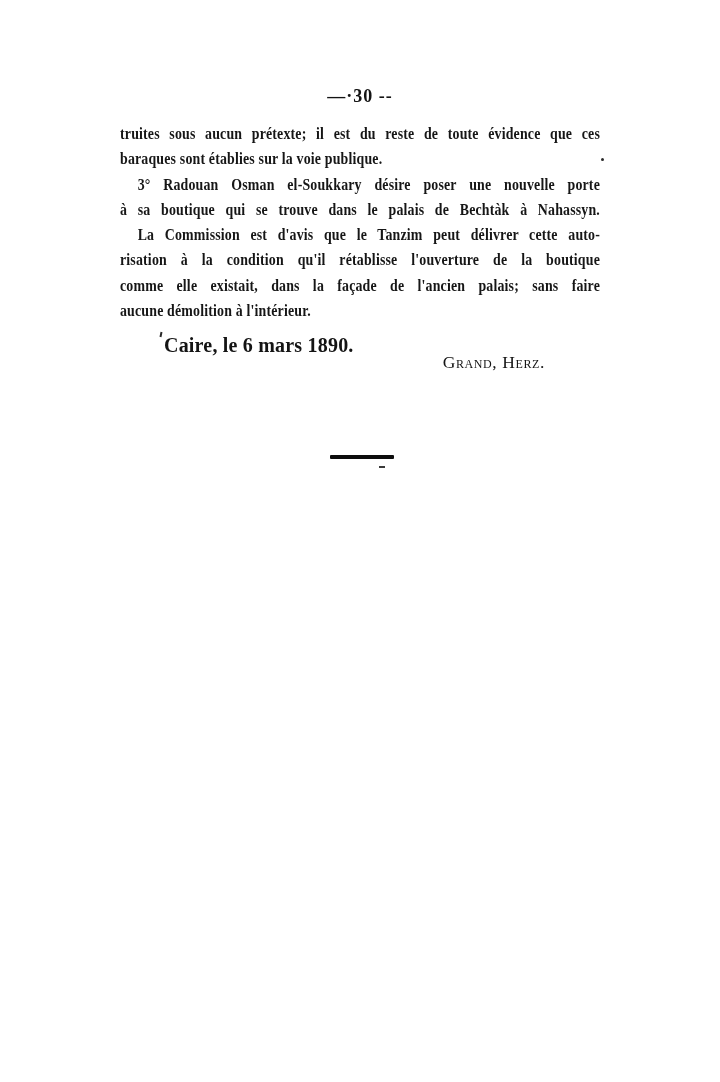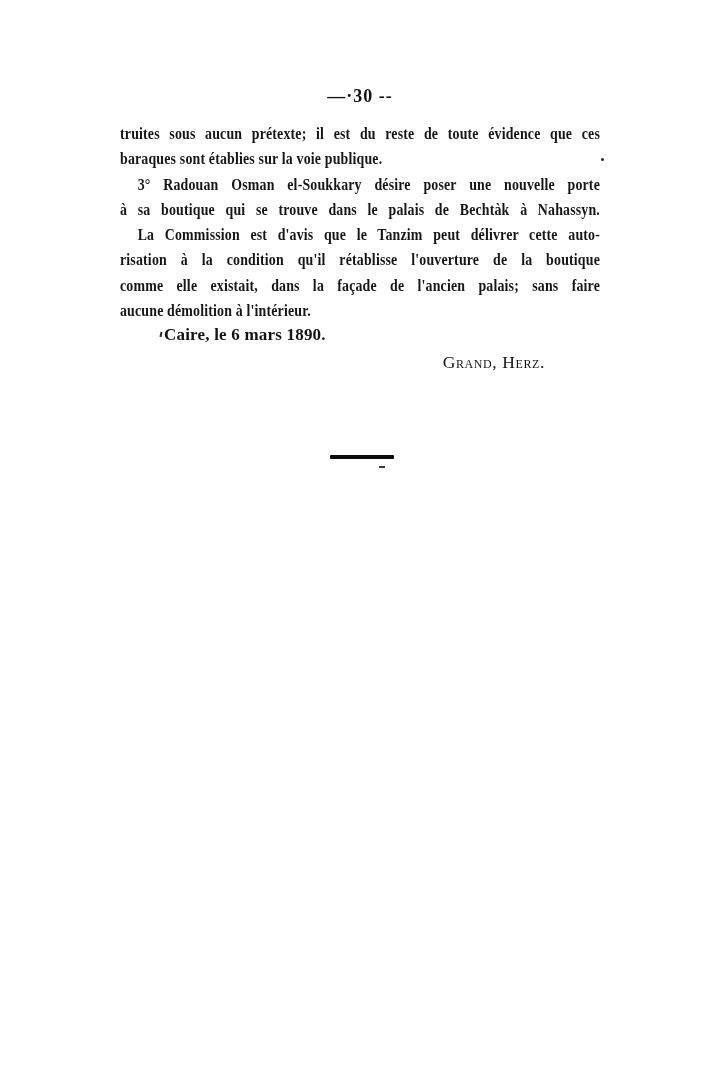--- a/index.html
+++ b/index.html
@@ -46,23 +46,23 @@
   .line.fill {
     white-space: normal;
     text-align: justify;
     text-align-last: justify;
   }
   .line.indent {
     padding-left: 21px;
   }
   .dateline {
     position: absolute;
-    top: 325px;
+    top: 334px;
     left: 164px;
-    font-size: 17px;
+    font-size: 20px;
     font-weight: bold;
     letter-spacing: 0.2px;
   }
   .signature {
     position: absolute;
     top: 352px;
     right: 175px;
     font-size: 17.5px;
     font-weight: normal;
     font-variant: small-caps;

